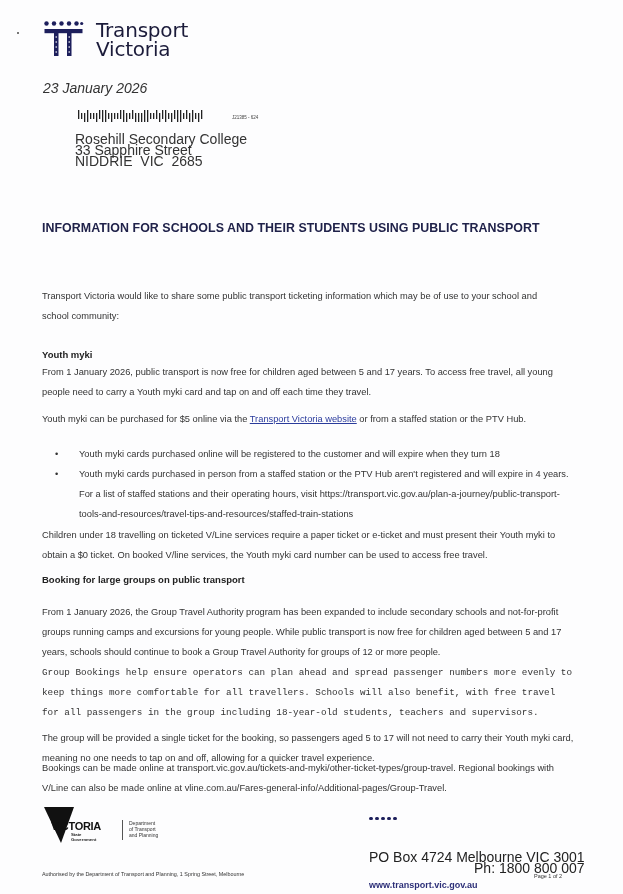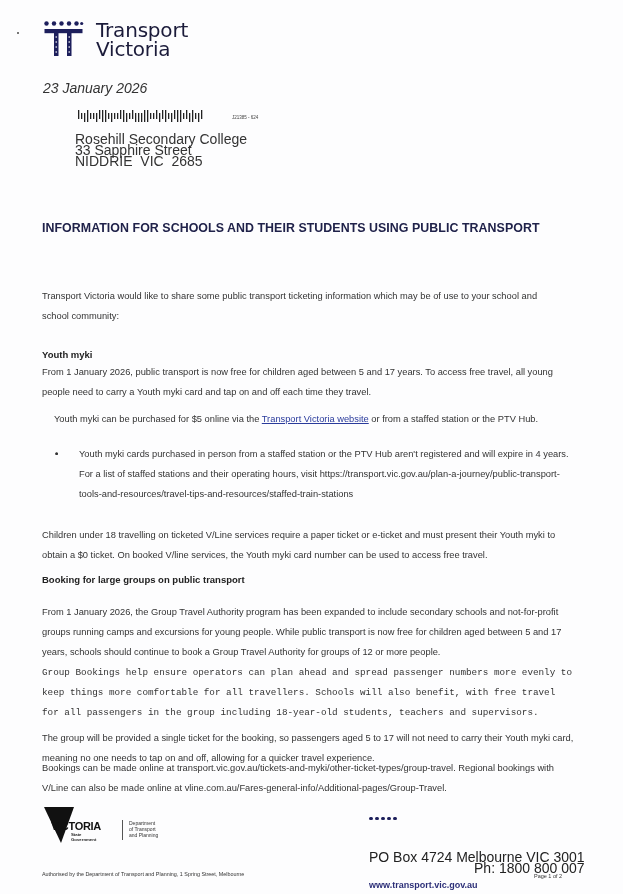--- a/index.html
+++ b/index.html
@@ -120,27 +120,28 @@
 </div>
 
 <div class="abs title">INFORMATION FOR SCHOOLS AND THEIR STUDENTS USING PUBLIC TRANSPORT</div>
 
 <div class="abs p" style="left:42px; top:286px; width:520px;">Transport Victoria would like to share some public transport ticketing information which may be of use to your school and school community:</div>
 
 <div class="abs h" style="left:42px; top:333px;margin-top:16px;">Youth myki</div>
 
 <div class="abs p" style="left:42px; top:362px; width:528px;">From 1 January 2026, public transport is now free for children aged between 5 and 17 years. To access free travel, all young people need to carry a Youth myki card and tap on and off each time they travel.</div>
 
-<div class="abs p" style="left:42px; top:409px; width:560px; white-space:nowrap;margin-left:12px;">
+<div class="abs p" style="left:42px; top:409px; width:560px; white-space:nowrap;">
   <span>Youth myki can be purchased for $5 online via the </span><a href="#">Transport Victoria website</a><span> or from a staffed station or the PTV Hub.</span>
 </div>
 
 <ul class="abs b p" style="left:79px; top:444px; width:490px;">
   <li style="margin-bottom:0;">
     <span class="dot">•</span>
+    <span>Youth myki cards purchased online will be registered to the customer and will expire when they turn 18</span>
   </li>
   <li>
     <span class="dot">•</span>
     <span>Youth myki cards purchased in person from a staffed station or the PTV Hub aren't registered and will expire in 4 years. For a list of staffed stations and their operating hours, visit https://transport.vic.gov.au/plan-a-journey/public-transport-tools-and-resources/travel-tips-and-resources/staffed-train-stations</span>
   </li>
 </ul>
 
 <div class="abs p" style="left:42px; top:525px; width:530px;">Children under 18 travelling on ticketed V/Line services require a paper ticket or e-ticket and must present their Youth myki to obtain a $0 ticket. On booked V/line services, the Youth myki card number can be used to access free travel.</div>
 
 <div class="abs h" style="left:42px; top:574px;">Booking for large groups on public transport</div>

